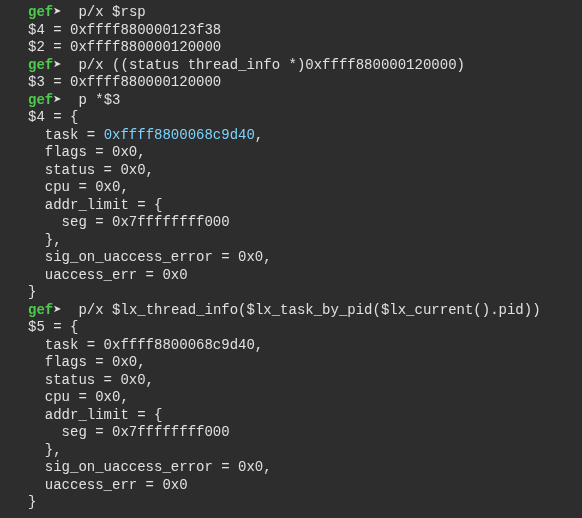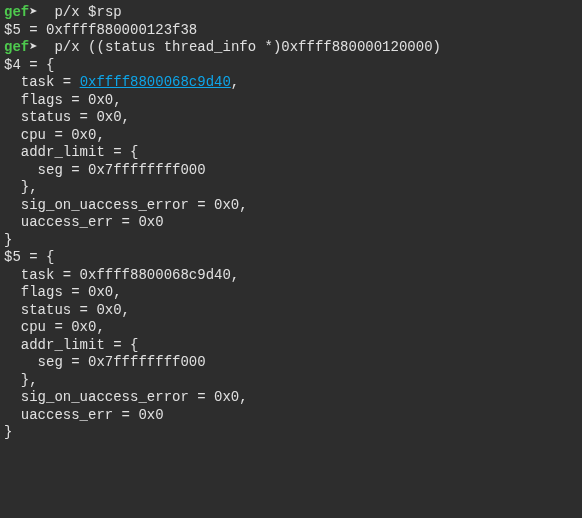--- a/index.html
+++ b/index.html
@@ -13,58 +13,62 @@
       font-size: 14px;
       color: #d4d4d4;
       padding: 4px;
       line-height: 1.25;
       width: 582px;
       height: 518px;
       overflow: hidden;
     }
     .line {
       white-space: pre;
+      margin-left: 24px;
     }
     .prompt-gef {
       color: #4ec94e;
       font-weight: bold;
     }
     .prompt-arrow {
       color: #e0e0e0;
       font-weight: bold;
     }
     .cmd {
       color: #e0e0e0;
     }
     .output {
       color: #e0e0e0;
     }
     .link {
-      color: #0ea5e9;
-      text-decoration: underline;
+      color: #7dd3fc;
     }
   </style>
 </head>
 <body>
 
 <div id="terminal">
     <div class="line"><span><span class="prompt-gef">gef</span><span class="prompt-arrow">➤</span></span>  <span class="cmd">p/x $rsp</span></div>
-    <div class="line output">$5 = 0xffff880000123f38</div>
+    <div class="line output">$4 = 0xffff880000123f38</div>
+    <div class="line output">$2 = 0xffff880000120000</div>
     <div class="line"><span><span class="prompt-gef">gef</span><span class="prompt-arrow">➤</span></span>  <span class="cmd">p/x ((status thread_info *)0xffff880000120000)</span></div>
+    <div class="line output">$3 = 0xffff880000120000</div>
+    <div class="line"><span><span class="prompt-gef">gef</span><span class="prompt-arrow">➤</span></span>  <span class="cmd">p *$3</span></div>
     <div class="line output">$4 = {</div>
     <div class="line output"><span>  task = </span><span class="link">0xffff8800068c9d40</span><span>,</span></div>
     <div class="line output">  flags = 0x0,</div>
     <div class="line output">  status = 0x0,</div>
     <div class="line output">  cpu = 0x0,</div>
     <div class="line output">  addr_limit = {</div>
     <div class="line output">    seg = 0x7ffffffff000</div>
     <div class="line output">  },</div>
     <div class="line output">  sig_on_uaccess_error = 0x0,</div>
     <div class="line output">  uaccess_err = 0x0</div>
     <div class="line output">}</div>
+    <div class="line"><span><span class="prompt-gef">gef</span><span class="prompt-arrow">➤</span></span>  <span class="cmd">p/x $lx_thread_info($lx_task_by_pid($lx_current().pid))</span></div>
     <div class="line output">$5 = {</div>
     <div class="line output">  task = 0xffff8800068c9d40,</div>
     <div class="line output">  flags = 0x0,</div>
     <div class="line output">  status = 0x0,</div>
     <div class="line output">  cpu = 0x0,</div>
     <div class="line output">  addr_limit = {</div>
     <div class="line output">    seg = 0x7ffffffff000</div>
     <div class="line output">  },</div>
     <div class="line output">  sig_on_uaccess_error = 0x0,</div>
     <div class="line output">  uaccess_err = 0x0</div>

